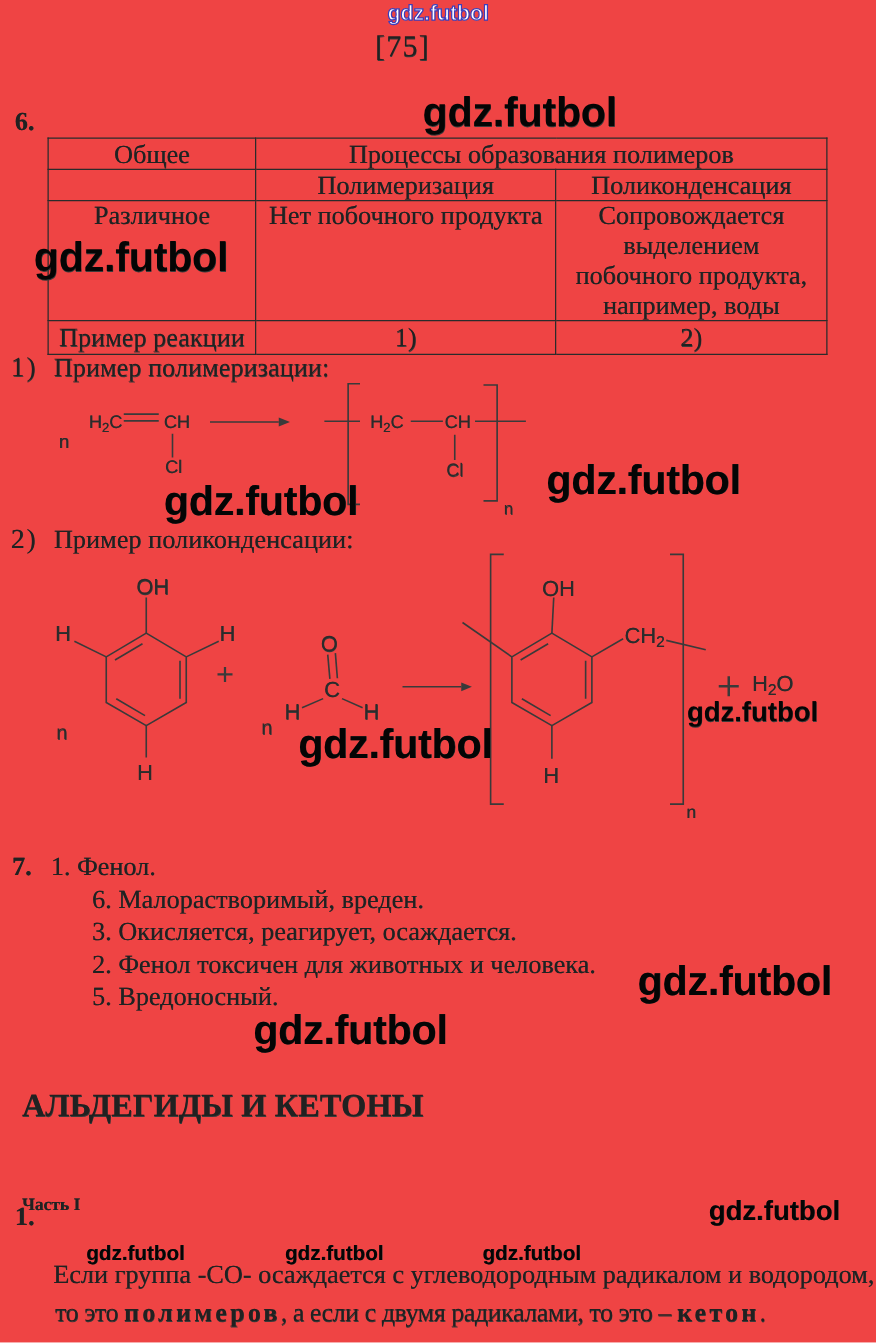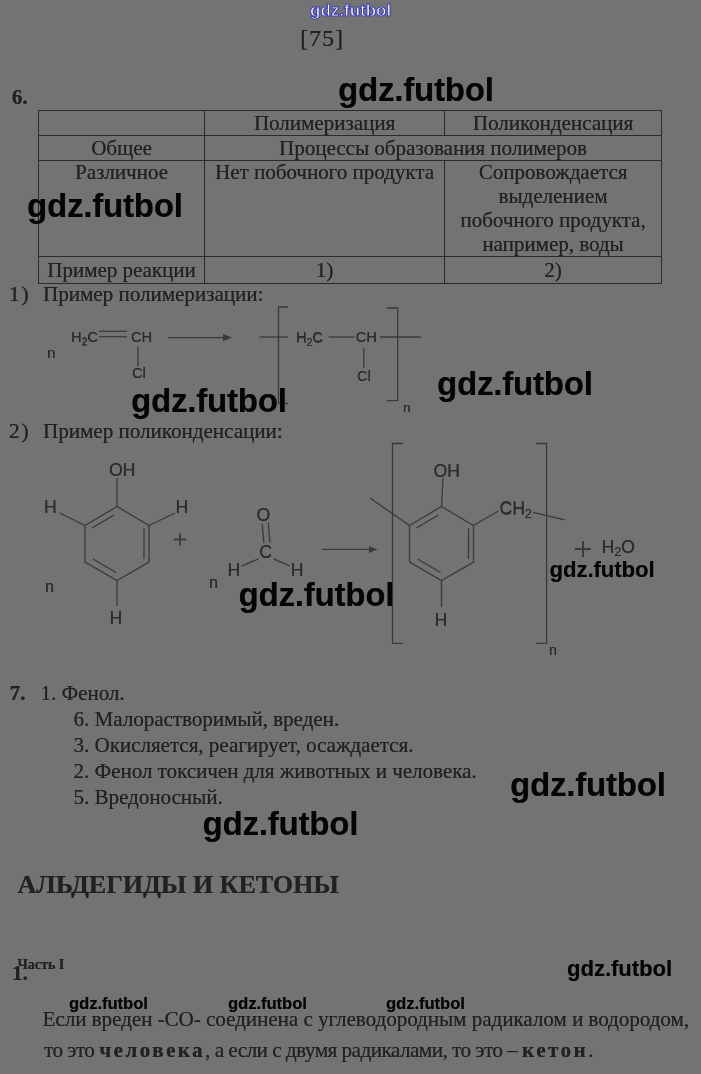--- a/index.html
+++ b/index.html
@@ -1,16 +1,16 @@
 <!DOCTYPE html>
 <html><head>
 <meta charset="utf-8">
 <style>
   html,body{margin:0;padding:0;background:#fff;}
-  #page{position:relative;width:701px;height:1074px;background:#737373;overflow:hidden;
+  #page{position:relative;width:701px;height:1074px;background:#ef4444;overflow:hidden;
         font-family:"Liberation Serif",serif;color:#212121;text-shadow:0.3px 0.2px 0 #3a3a3a;}
   .abs{position:absolute;white-space:nowrap;line-height:1;}
   .body{font-size:21px;}
   .num{font-size:21px;font-weight:bold;}
   .wm{font-family:"Liberation Sans",sans-serif;font-weight:bold;color:#050505;line-height:1;}
   .wmL{font-size:33px;letter-spacing:-0.2px;}
   .wmM{font-size:22px;}
   .wmS{font-size:16.5px;}
   table{border-collapse:collapse;table-layout:fixed;}
   td{border:1px solid #2b2b2b;font-size:21px;text-align:center;padding:0;
@@ -31,27 +31,27 @@
   <div class="abs wm wmL" style="left:338px;top:73.1px;">gdz.futbol</div>
 
   <table class="abs" style="left:38px;top:110px;">
     <colgroup>
         <col style="width:166px">
         <col style="width:240px">
         <col style="width:217px">
       </colgroup>
     <tbody>
         <tr style="height:25px;">
+          <td>Общее</td>
+          <td colspan="2">Процессы образования полимеров</td>
+        </tr>
+    <tr style="height:25px;">
           <td></td>
           <td>Полимеризация</td>
           <td>Поликонденсация</td>
-        </tr>
-    <tr style="height:25px;">
-          <td>Общее</td>
-          <td colspan="2">Процессы образования полимеров</td>
         </tr>
     <tr style="height:93.5px;">
           <td style="vertical-align:top;">
             <div style="line-height:24px;margin-top:-1px;">Различное</div>
           </td>
         <td style="vertical-align:top;">
             <div style="line-height:24px;margin-top:-1px;">Нет побочного продукта</div>
           </td>
         <td style="vertical-align:top;">
             <div style="line-height:24px;margin-top:-1px;">Сопровождается<br>выделением<br>побочного продукта,<br>например, воды</div>
@@ -180,16 +180,16 @@
   <div class="abs" style="left:17.5px;top:872px;font-size:26px;font-weight:bold;">АЛЬДЕГИДЫ И КЕТОНЫ</div>
   <div class="abs" style="left:17.5px;top:958px;font-size:14px;font-weight:bold;">Часть I</div>
 
   <div class="abs num" style="left:11.9px;top:963.4px;">1.</div>
 
   <div class="abs wm wmM" style="left:567px;top:958.4px;">gdz.futbol</div>
   <div class="abs wm wmS" style="left:69px;top:994.5px;">gdz.futbol</div>
   <div class="abs wm wmS" style="left:228px;top:994.5px;">gdz.futbol</div>
   <div class="abs wm wmS" style="left:386px;top:994.5px;">gdz.futbol</div>
 
-  <div class="abs body" style="left:42.5px;top:1008.7px;">Если вреден -СО- соединена с углеводородным радикалом и водородом,</div>
-  <div class="abs body" style="left:44px;top:1039.7px;letter-spacing:-0.45px;">то это <b class="sp">человека</b>, а если с двумя радикалами, то это – <b class="sp">кетон</b>.</div>
+  <div class="abs body" style="left:42.5px;top:1008.7px;">Если группа -СО- осаждается с углеводородным радикалом и водородом,</div>
+  <div class="abs body" style="left:44px;top:1039.7px;letter-spacing:-0.45px;">то это <b class="sp">полимеров</b>, а если с двумя радикалами, то это – <b class="sp">кетон</b>.</div>
 
 </div>
 
 </body></html>

